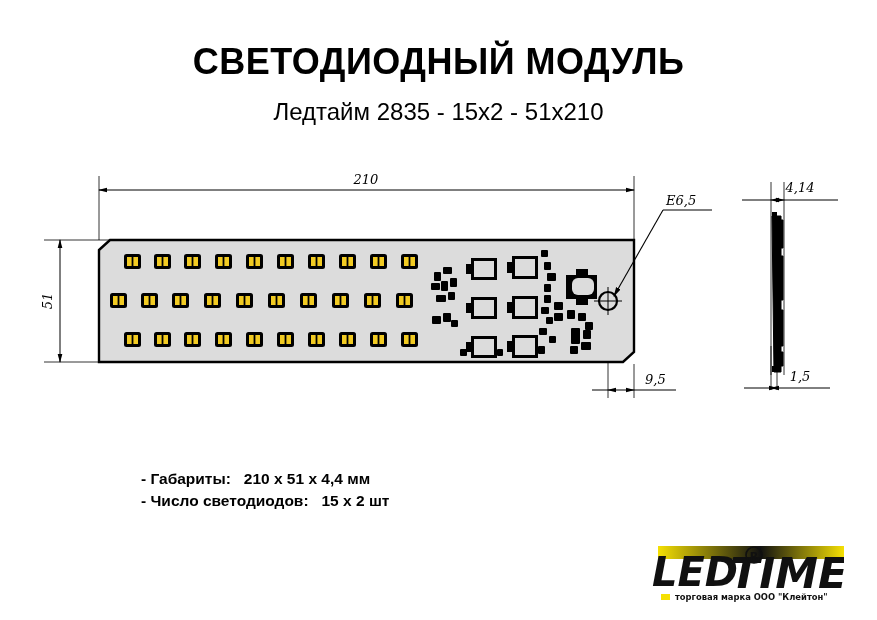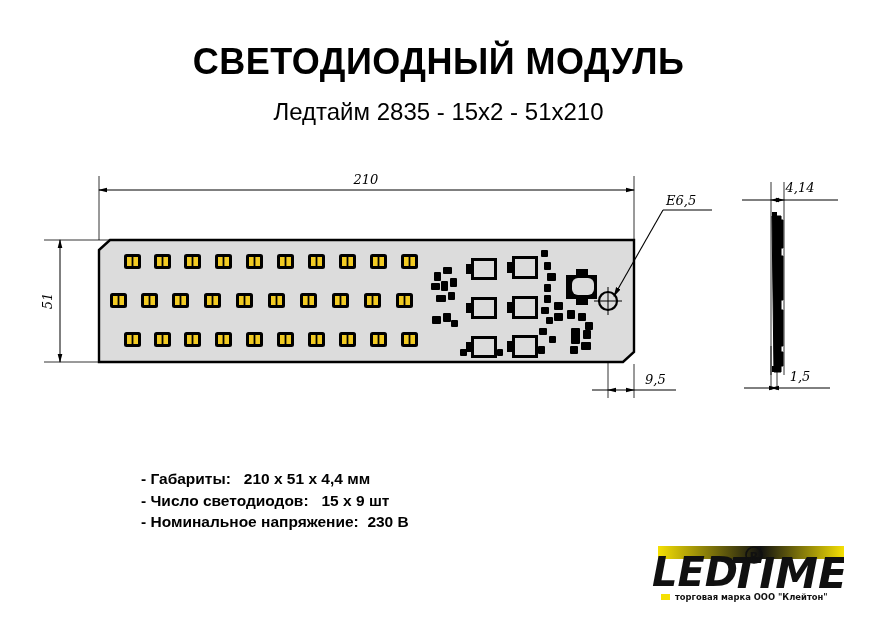--- a/index.html
+++ b/index.html
@@ -349,22 +349,21 @@
           <line x1="777" y1="238" x2="830" y2="238"></line>
         </g>
         <text x="800" y="231" text-anchor="middle">1,5</text>
 
       </g>
     </svg>
   </div>
 
   <div id="specs">
     <div class="spec-row">- Габариты:   210 x 51 x 4,4 мм</div>
-    <div class="spec-row">- Число светодиодов:   15 x 9 шт</div>
-    <div class="spec-row">- Номинальное напряжение:  230 В</div>
+    <div class="spec-row">- Число светодиодов:   15 x 2 шт</div>
   </div>
 
   <div id="logo">
     <svg width="200" height="72" viewBox="0 0 200 72" xmlns="http://www.w3.org/2000/svg">
 
       <rect x="14" y="8" width="186" height="13" fill="url(#logobar)"></rect>
 
       <g font-family="DejaVu Sans, sans-serif" font-weight="bold" font-style="italic">
         <text x="8" y="48" font-size="40" fill="#101010">LED</text>
         <text x="86" y="50" font-size="43" fill="#101010">TIME</text>

